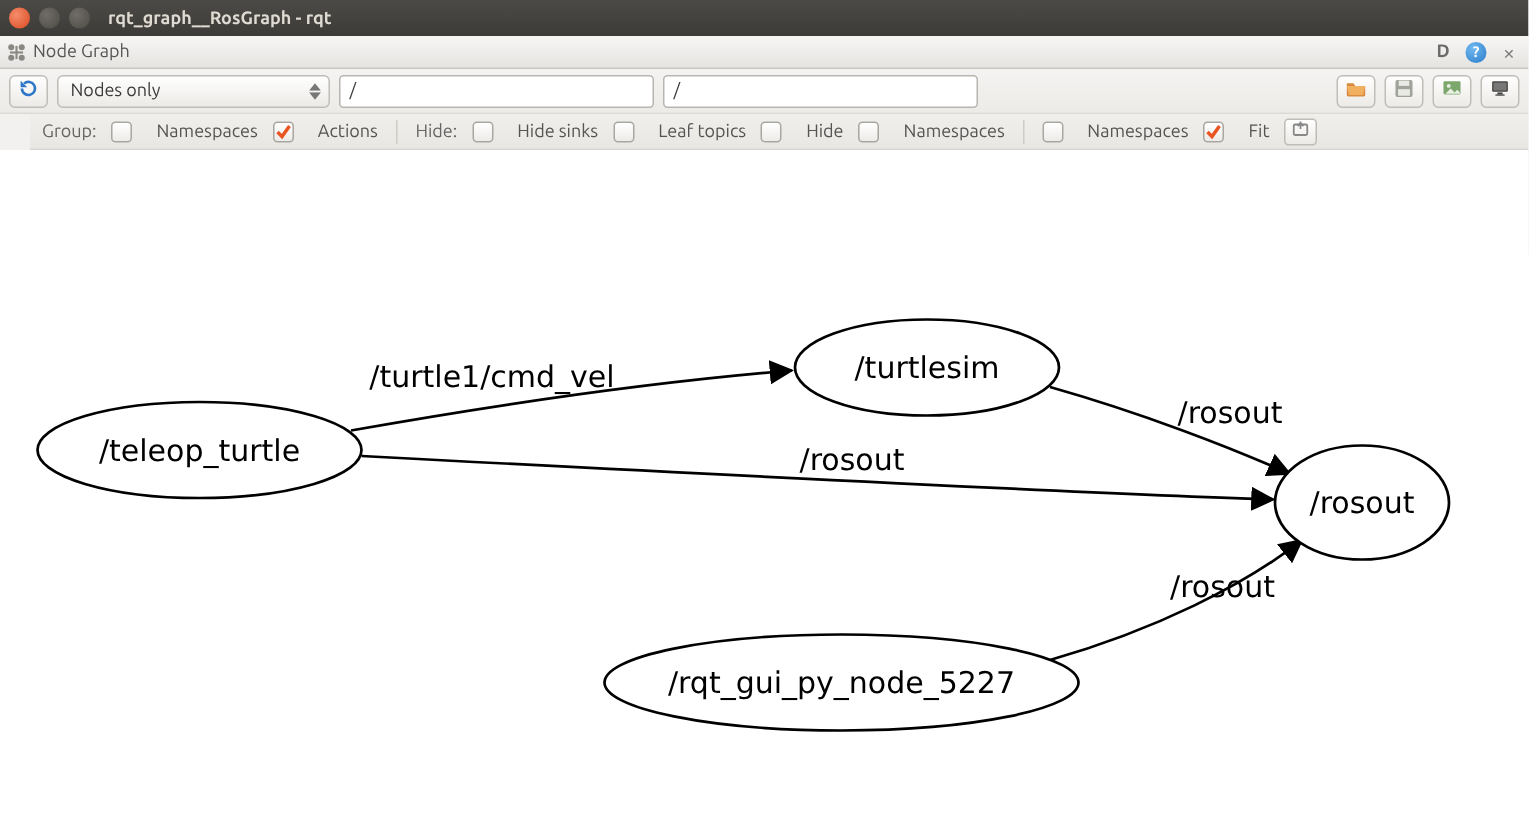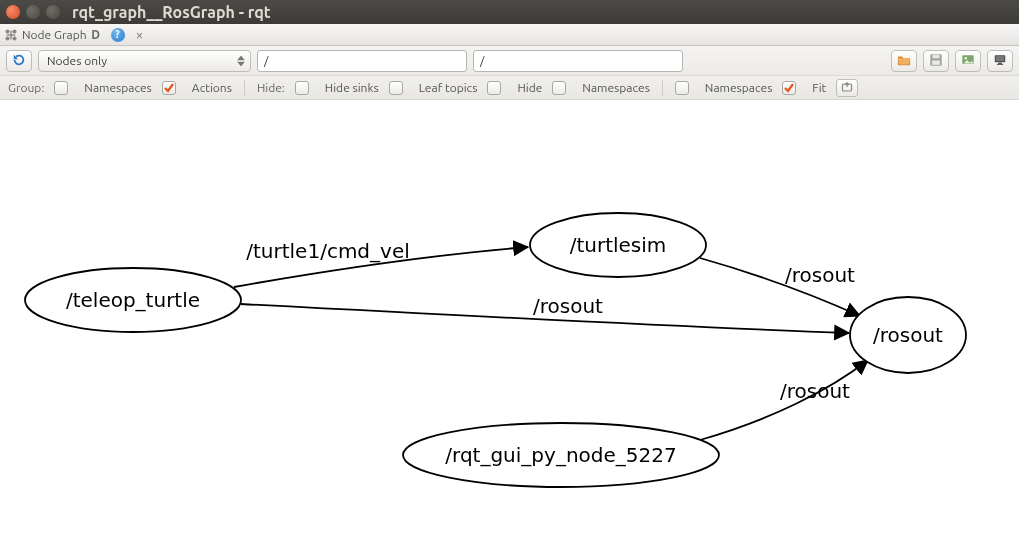--- a/index.html
+++ b/index.html
@@ -20,30 +20,30 @@
     padding: 0 6px;
     color: #dfdbd2;
   }
   .titlebar .win-btn {
     width: 14px; height: 14px; border-radius: 7px;
     margin-right: 6px;
   }
   .btn-close   { background: radial-gradient(circle at 35% 35%, #f58c6b, #d9491f); }
   .btn-min     { background: radial-gradient(circle at 35% 35%, #6f6d66, #4c4a44); }
   .btn-max     { background: radial-gradient(circle at 35% 35%, #6f6d66, #4c4a44); }
-  .titlebar .title { margin-left: 6px; font-weight: bold; font-size: 16px; }
+  .titlebar .title { margin-left: 6px; font-weight: bold; font-size: 12px; }
 
   
   .tabstrip {
     height: 22px;
     background: linear-gradient(to bottom, #f7f6f5, #e6e4e1);
     border-bottom: 1px solid #c8c5c0;
     display: flex; align-items: center;
     padding: 0 4px;
-    justify-content: flex-start;
+    justify-content: space-between;
   }
   .tabstrip-left { display: flex; align-items: center; gap: 4px; }
   .tabstrip-right { display: flex; align-items: center; gap: 4px; }
   .gear-icon svg { width: 14px; height: 14px; display: block; }
   .tab-title { color: #555; }
   .tabstrip .hdrbtn {
     width: 18px; height: 16px;
     display: flex; align-items: center; justify-content: center;
     border: 1px solid transparent;
     border-radius: 3px;
@@ -74,21 +74,21 @@
     border: 1px solid #bfbdb8;
     border-radius: 4px;
     background: linear-gradient(to bottom, #ffffff, #eceae6);
     display: flex; align-items: center; justify-content: center;
     padding: 0 6px;
   }
   .tb-btn.icon-only { width: 26px; padding: 0; }
   .refresh-icon svg { width: 14px; height: 14px; }
   .select-wrap {
     position: relative;
-    width: 213px;
+    width: 182px;
   }
   .select {
     height: 22px;
     border: 1px solid #bfbdb8;
     border-radius: 4px;
     background: linear-gradient(to bottom, #ffffff, #eceae6);
     display: flex; align-items: center;
     padding: 0 22px 0 8px;
     width: 100%;
   }
@@ -117,20 +117,21 @@
 
   
   .toolbar2 {
     height: 24px;
     background: linear-gradient(to bottom, #f1efec, #e9e7e3);
     border-bottom: 1px solid #d7d5d0;
     display: flex; align-items: center;
     padding: 0 8px;
     gap: 10px;
     color: #555;
+    margin-left: 20px;
   }
   .grp-label { color: #666; }
   .chk {
     display: flex; align-items: center; gap: 16px;
   }
   .chk .box {
     width: 14px; height: 14px;
     border: 1px solid #a9a7a2;
     border-radius: 3px;
     background: linear-gradient(to bottom,#ffffff,#ecebe8);

